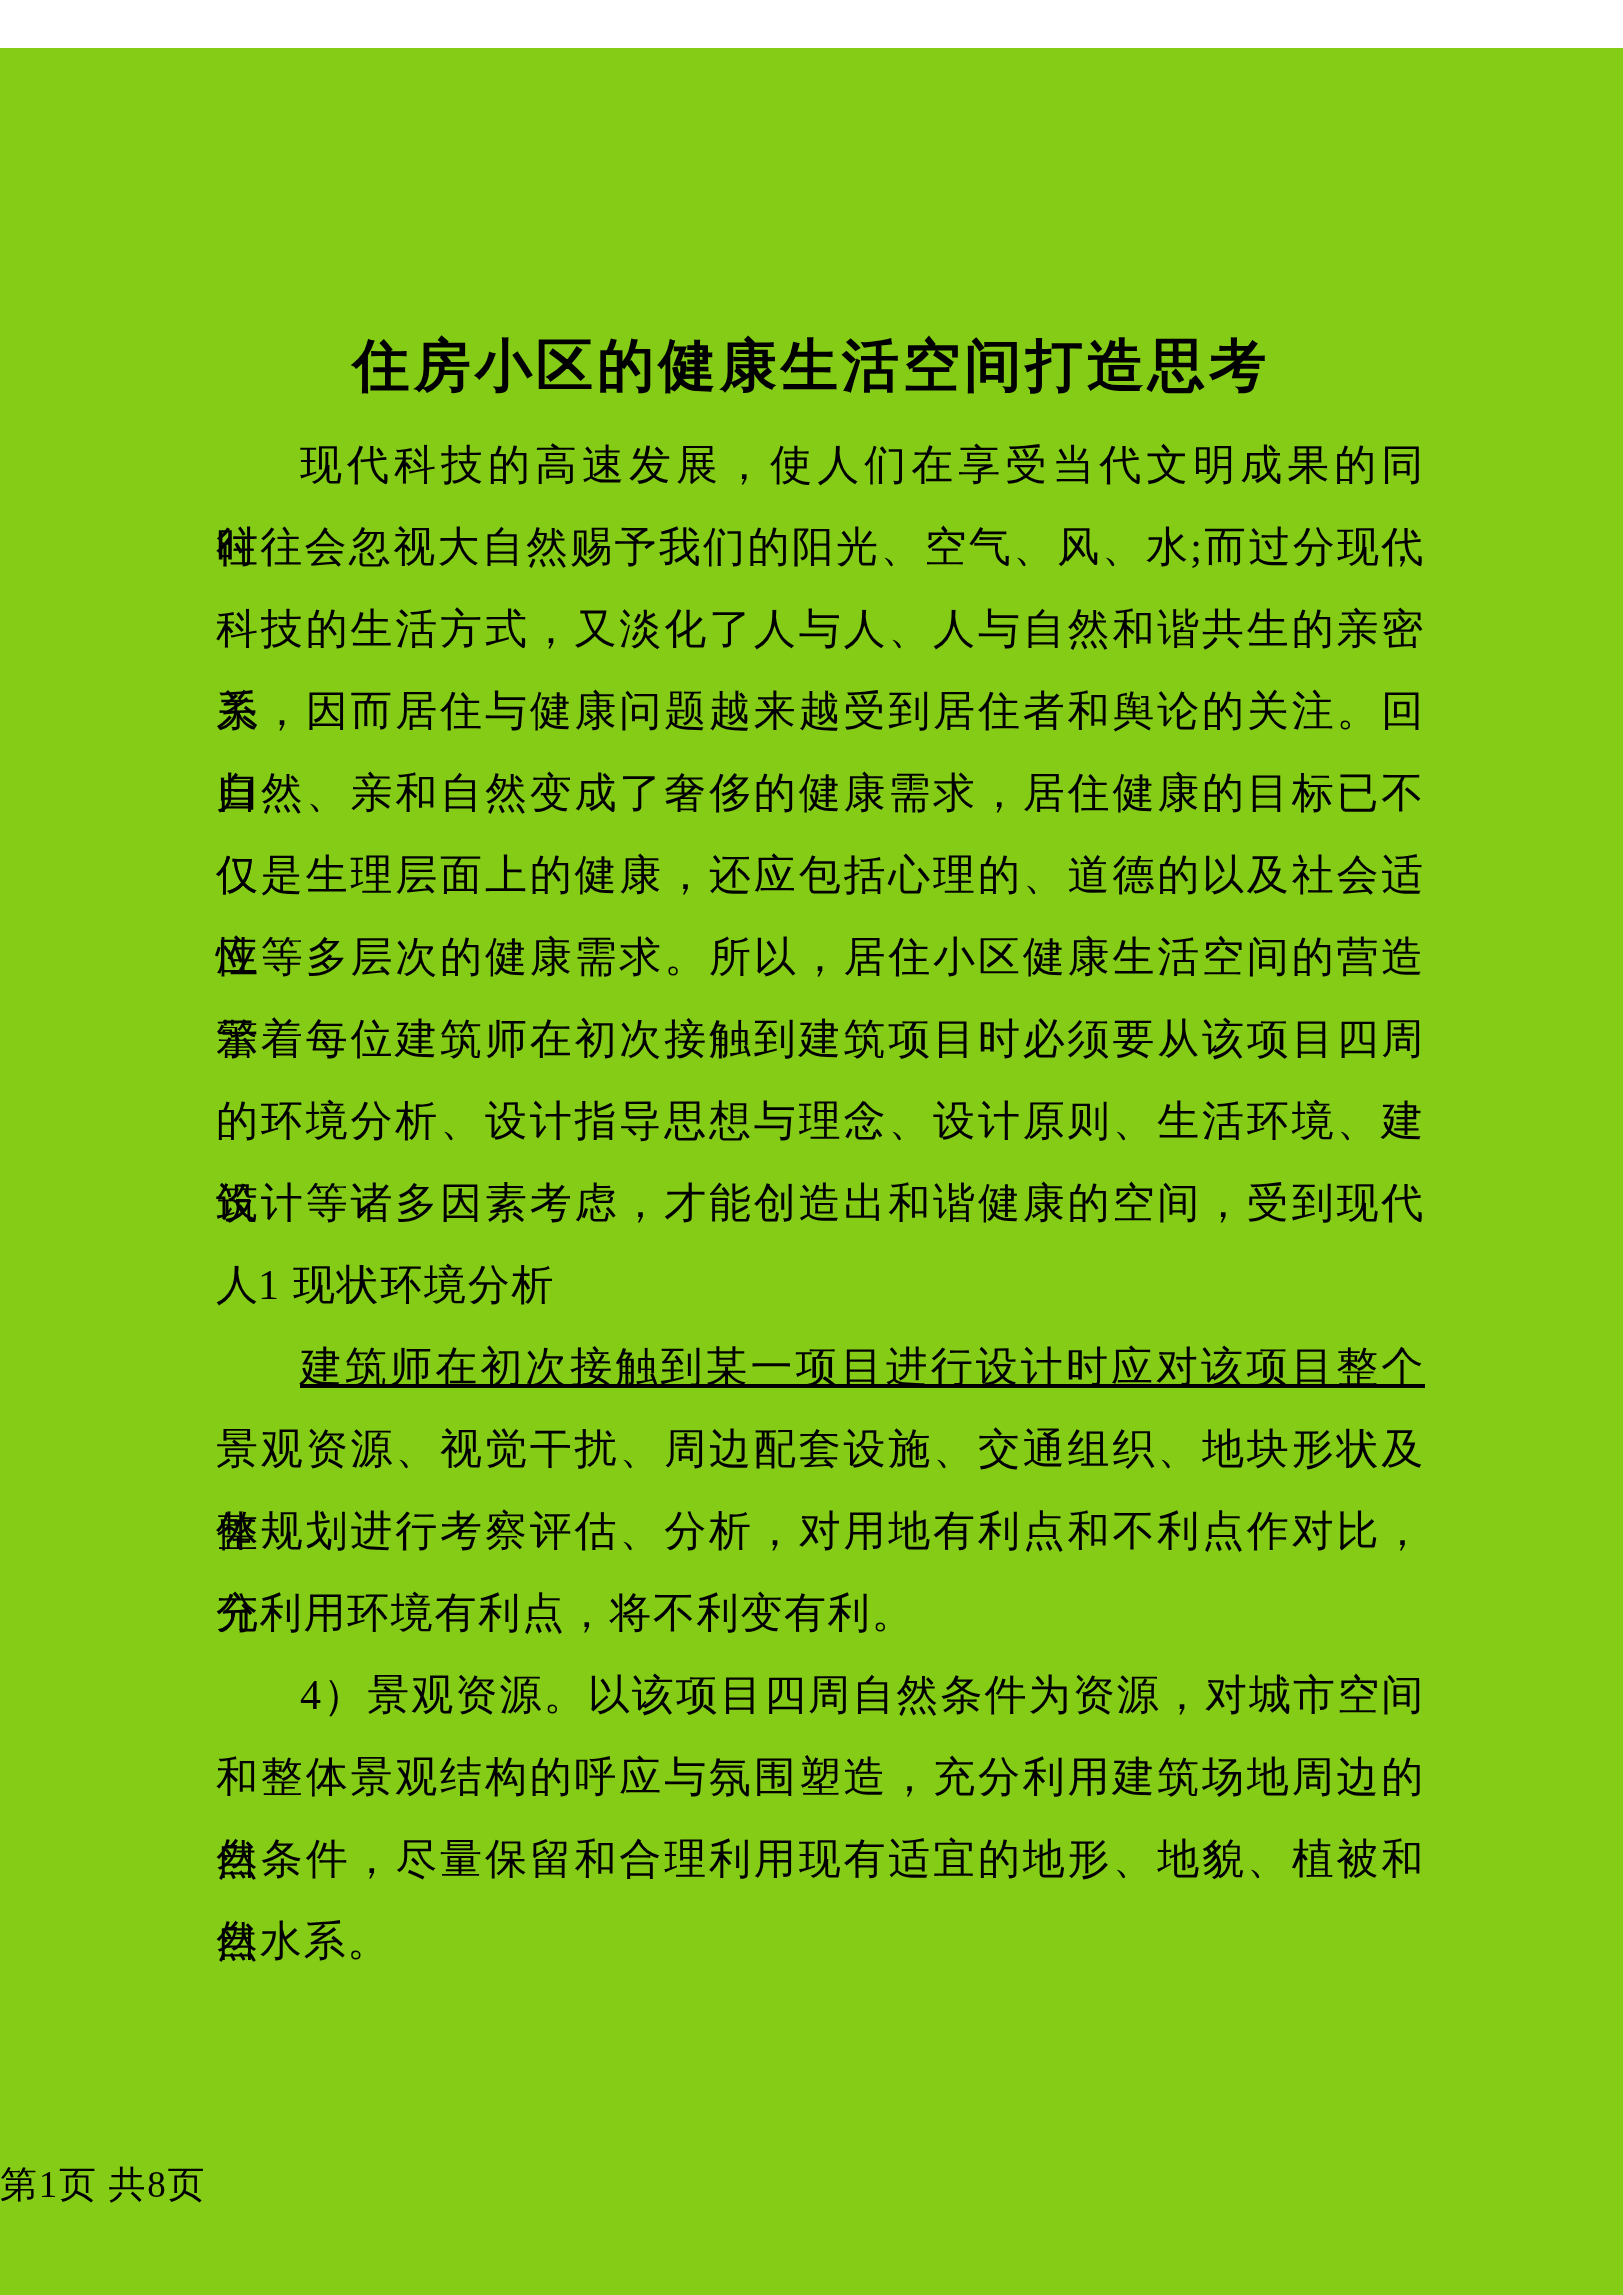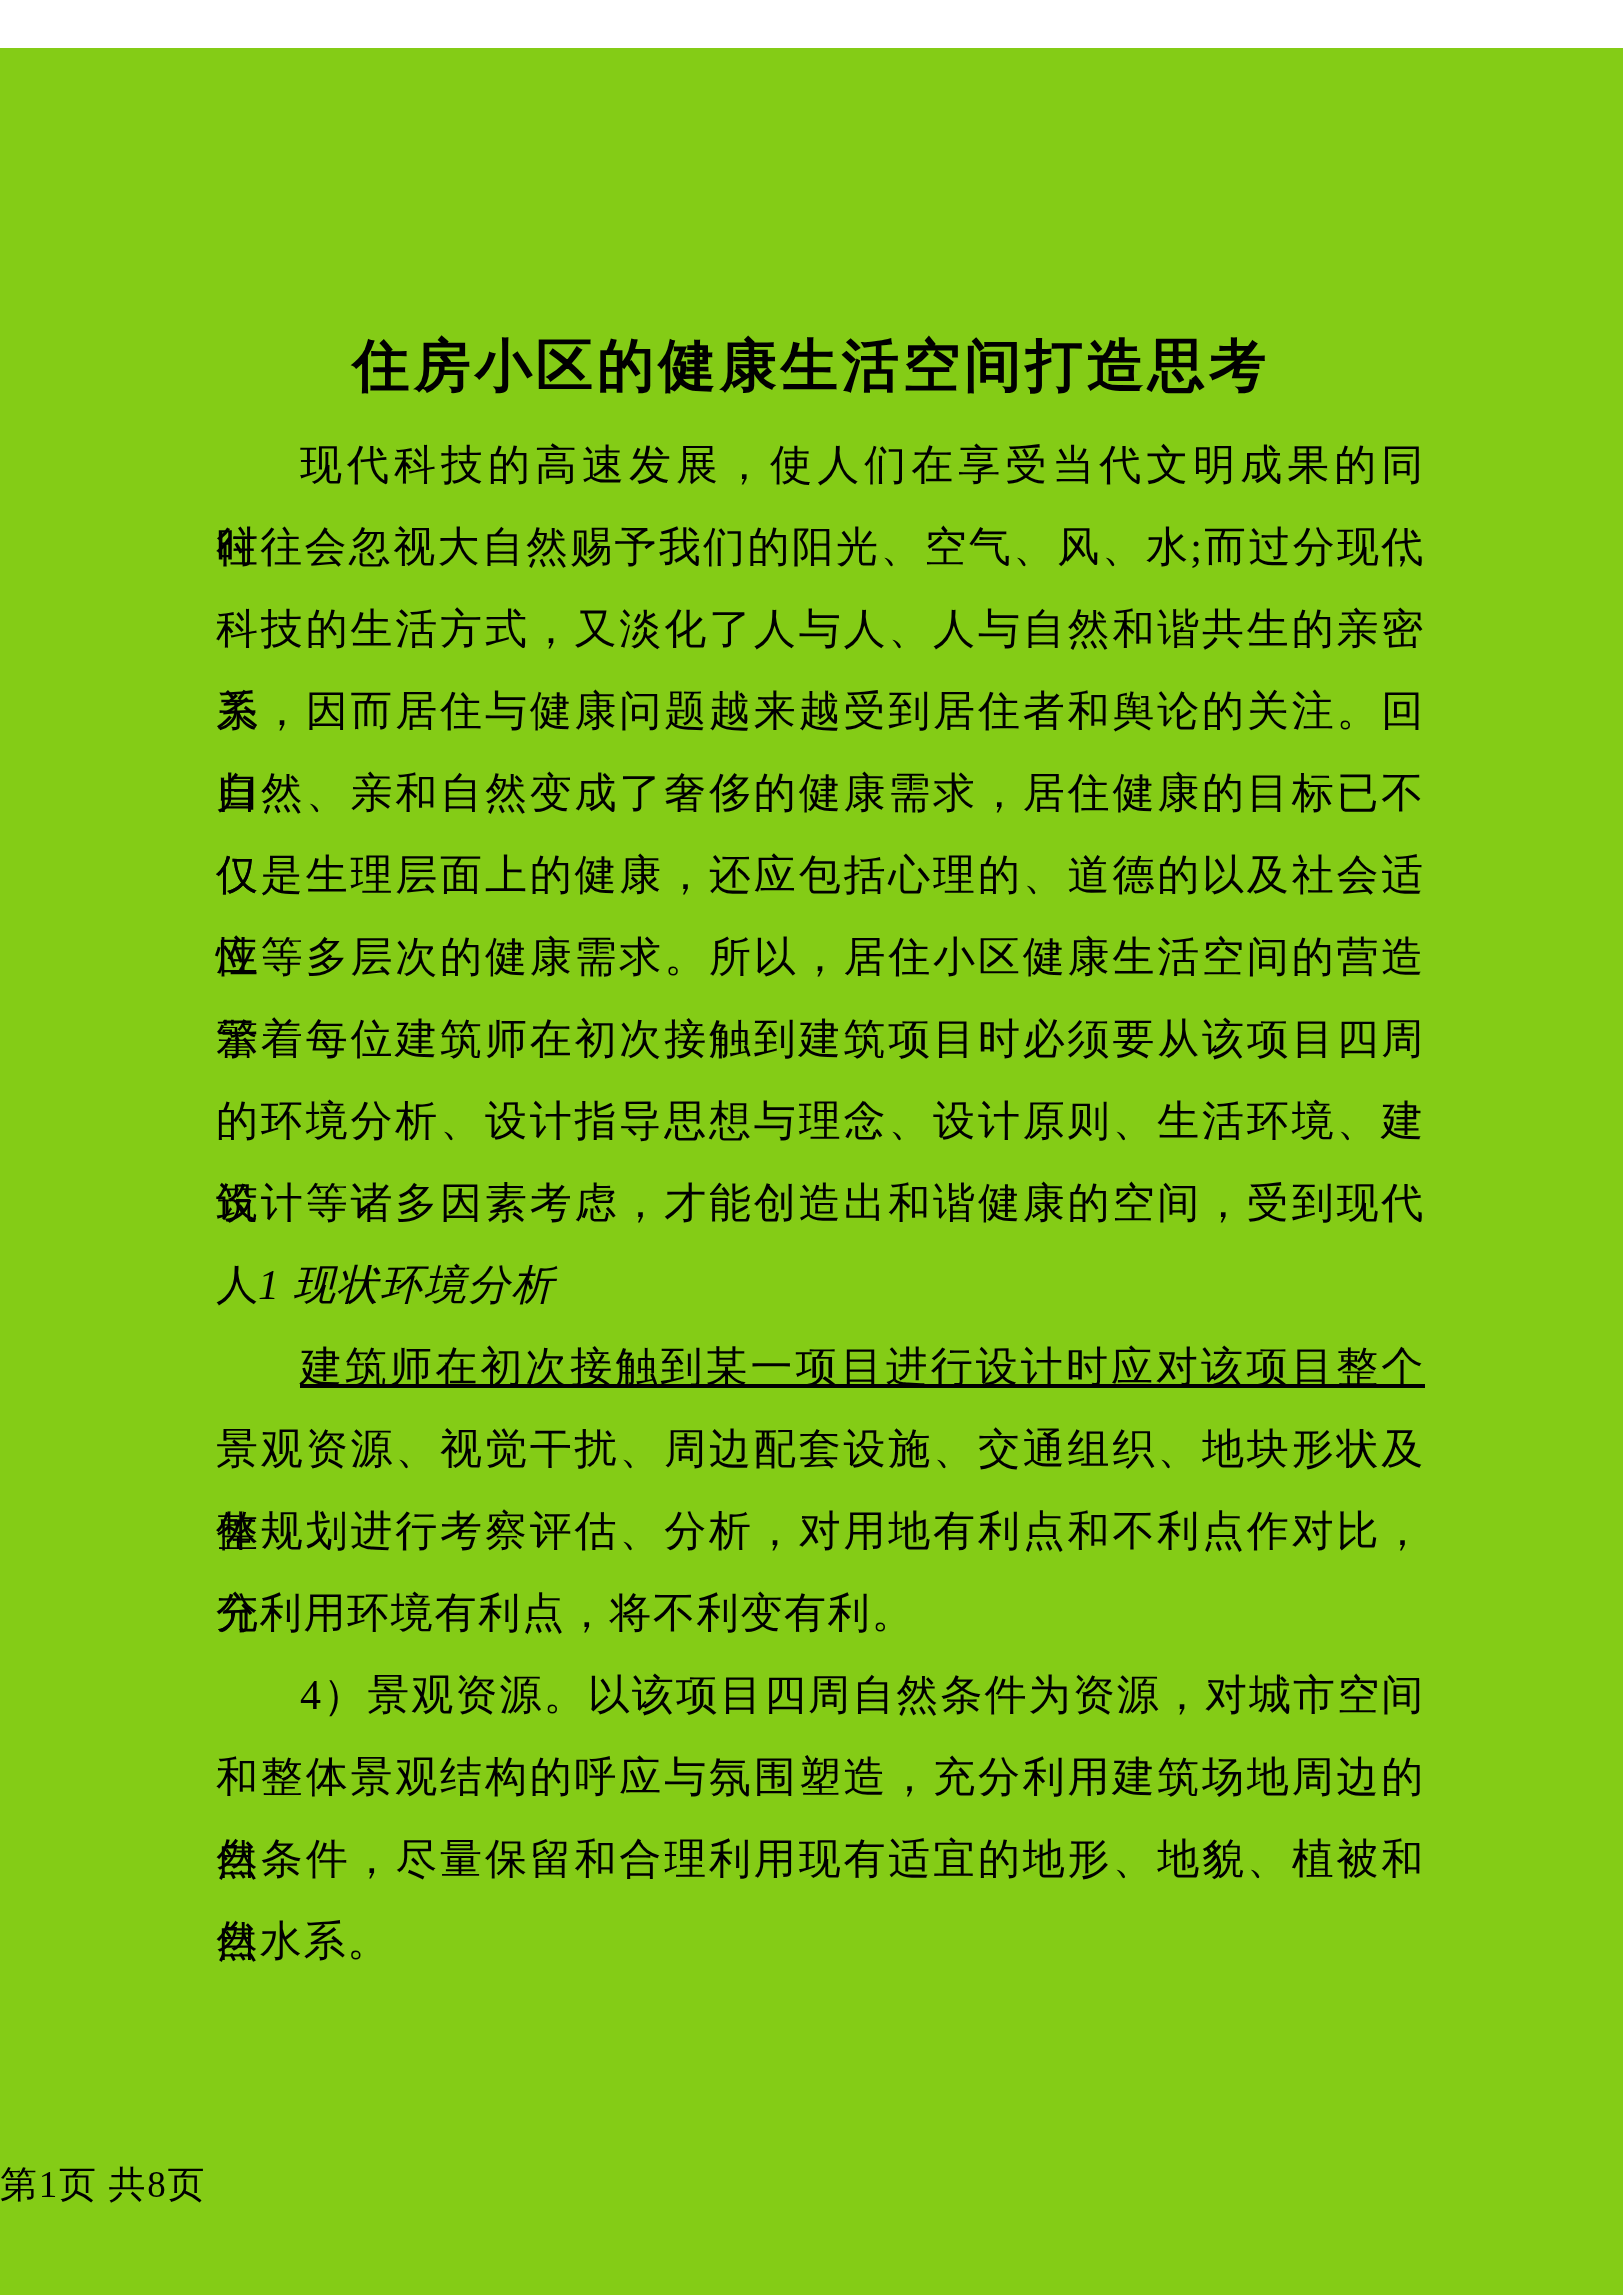--- a/index.html
+++ b/index.html
@@ -68,21 +68,21 @@
       <div class="doc-line justify" style="text-indent: 2em;">现代科技的高速发展，使人们在享受当代文明成果的同时，</div>
       <div class="doc-line justify">往往会忽视大自然赐予我们的阳光、空气、风、水;而过分现代</div>
       <div class="doc-line justify">科技的生活方式，又淡化了人与人、人与自然和谐共生的亲密关</div>
       <div class="doc-line justify">系，因而居住与健康问题越来越受到居住者和舆论的关注。回归</div>
       <div class="doc-line justify">自然、亲和自然变成了奢侈的健康需求，居住健康的目标已不仅</div>
       <div class="doc-line justify">仅是生理层面上的健康，还应包括心理的、道德的以及社会适应</div>
       <div class="doc-line justify">性等多层次的健康需求。所以，居住小区健康生活空间的营造警</div>
       <div class="doc-line justify">示着每位建筑师在初次接触到建筑项目时必须要从该项目四周</div>
       <div class="doc-line justify">的环境分析、设计指导思想与理念、设计原则、生活环境、建筑</div>
       <div class="doc-line justify">设计等诸多因素考虑，才能创造出和谐健康的空间，受到现代人</div>
-      <div class="doc-line" style="text-indent: 1em; font-style: italic;">1 现状环境分析</div>
+      <div class="doc-line" style="text-indent: 1em;">1 现状环境分析</div>
       <div class="doc-line justify" style="text-indent: 2em; text-decoration: underline;">建筑师在初次接触到某一项目进行设计时应对该项目整个</div>
       <div class="doc-line justify">景观资源、视觉干扰、周边配套设施、交通组织、地块形状及整</div>
       <div class="doc-line justify">体规划进行考察评估、分析，对用地有利点和不利点作对比，充</div>
       <div class="doc-line">分利用环境有利点，将不利变有利。</div>
       <div class="doc-line justify" style="text-indent: 2em;">4）景观资源。以该项目四周自然条件为资源，对城市空间</div>
       <div class="doc-line justify">和整体景观结构的呼应与氛围塑造，充分利用建筑场地周边的自</div>
       <div class="doc-line justify">然条件，尽量保留和合理利用现有适宜的地形、地貌、植被和自</div>
       <div class="doc-line">然水系。</div>
     </div>
 

